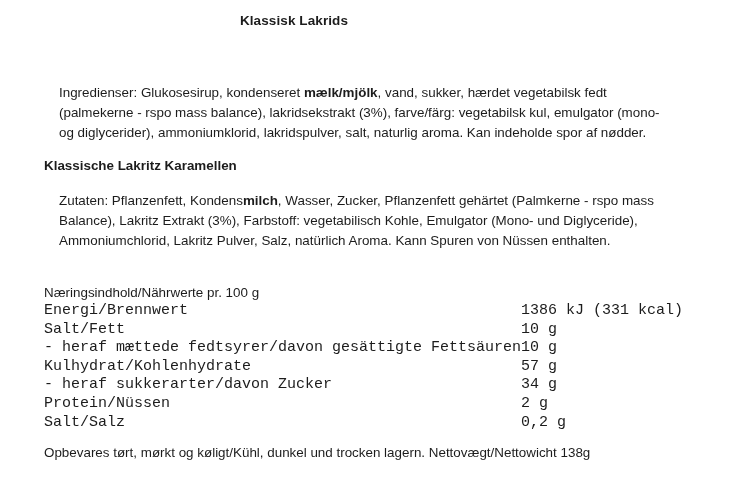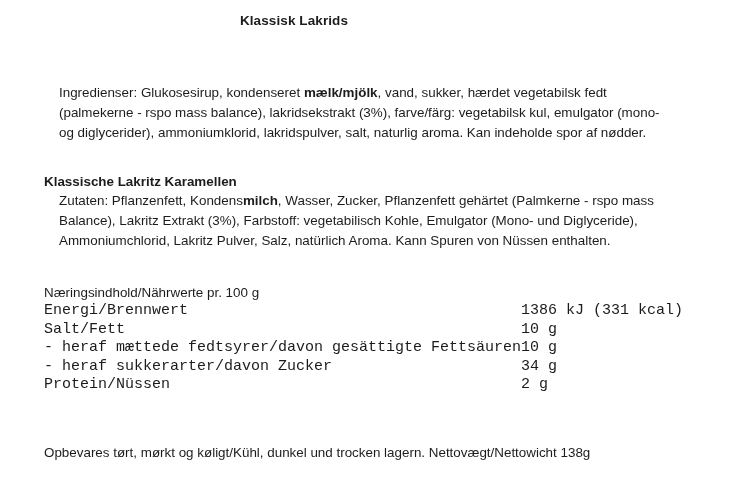--- a/index.html
+++ b/index.html
@@ -42,21 +42,20 @@
     left: 44px;
     width: 648px;
     font-size: 13.4px;
     line-height: 20px;
   }
   .block.da-ingredients { top: 68px; }
   .block.de-heading {
     top: 156px;
     font-weight: bold;
     line-height: 19px;
-    margin-top: 16px;
   }
   .block.de-ingredients { top: 176px; }
 
   .para { margin: 15px; }
   .allergen { font-weight: bold; }
 
   
   .nutrition {
     position: absolute;
     left: 44px;
@@ -125,26 +124,34 @@
         </tr>
         <tr>
           <td class="nt-label">Salt/Fett</td>
           <td class="nt-value">10 g</td>
         </tr>
         <tr>
           <td class="nt-label">- heraf mættede fedtsyrer/davon gesättigte Fettsäuren</td>
           <td class="nt-value">10 g</td>
         </tr>
         <tr>
+          <td class="nt-label">Kulhydrat/Kohlenhydrate</td>
+          <td class="nt-value">57 g</td>
+        </tr>
+        <tr>
           <td class="nt-label">- heraf sukkerarter/davon Zucker</td>
           <td class="nt-value">34 g</td>
         </tr>
         <tr>
           <td class="nt-label">Protein/Nüssen</td>
           <td class="nt-value">2 g</td>
+        </tr>
+        <tr>
+          <td class="nt-label">Salt/Salz</td>
+          <td class="nt-value">0,2 g</td>
         </tr>
       </tbody>
     </table>
   </div>
 
   <div class="storage-line">Opbevares tørt, mørkt og køligt/Kühl, dunkel und trocken lagern. Nettovægt/Nettowicht 138g</div>
 
 </div>
 
 </body></html>

